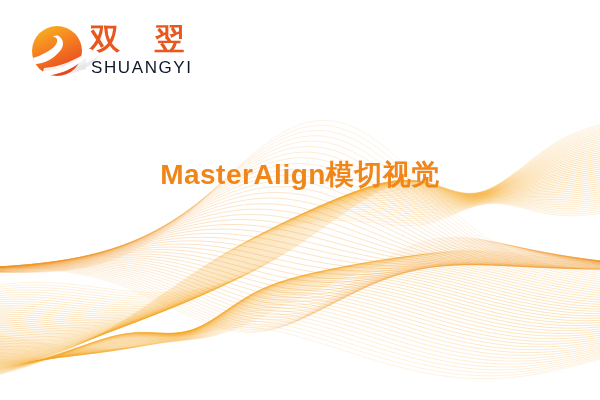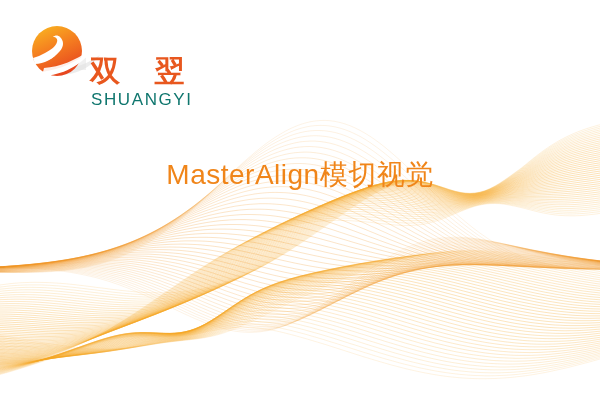--- a/index.html
+++ b/index.html
@@ -55,60 +55,59 @@
     width: 54px;
     height: 54px;
     overflow: visible;
   }
   .logo-wordmark {
     position: absolute;
     left: 60px;
     top: 0px;
     width: 170px;
     height: 64px;
-    margin-top: 32px;
   }
   .logo-cn {
     position: absolute;
     left: 0;
     top: -1px;
     font-family: "DejaVu Sans", "Liberation Sans", sans-serif;
     font-size: 30px;
     font-weight: bold;
     color: #E8571E;
     letter-spacing: 12px;
     white-space: nowrap;
     line-height: 36px;
   }
   .logo-en {
     position: absolute;
     left: 1px;
     top: 36px;
     font-family: "Liberation Sans", sans-serif;
     font-size: 17px;
     font-weight: normal;
-    color: #0f766e;
+    color: #0f172a;
     letter-spacing: 1.6px;
     white-space: nowrap;
     line-height: 20px;
   }
 
   
   .title-block {
     position: absolute;
     left: 0;
     top: 152px;
     width: 600px;
     text-align: center;
     z-index: 4;
   }
   .title-line {
     font-family: "Liberation Sans", "DejaVu Sans", sans-serif;
     font-size: 28px;
-    font-weight: normal;
+    font-weight: bold;
     color: #F08519;
     letter-spacing: 0.5px;
     line-height: 46px;
     white-space: nowrap;
   }
 </style>
 </head>
 <body>
 
 <div class="page">

